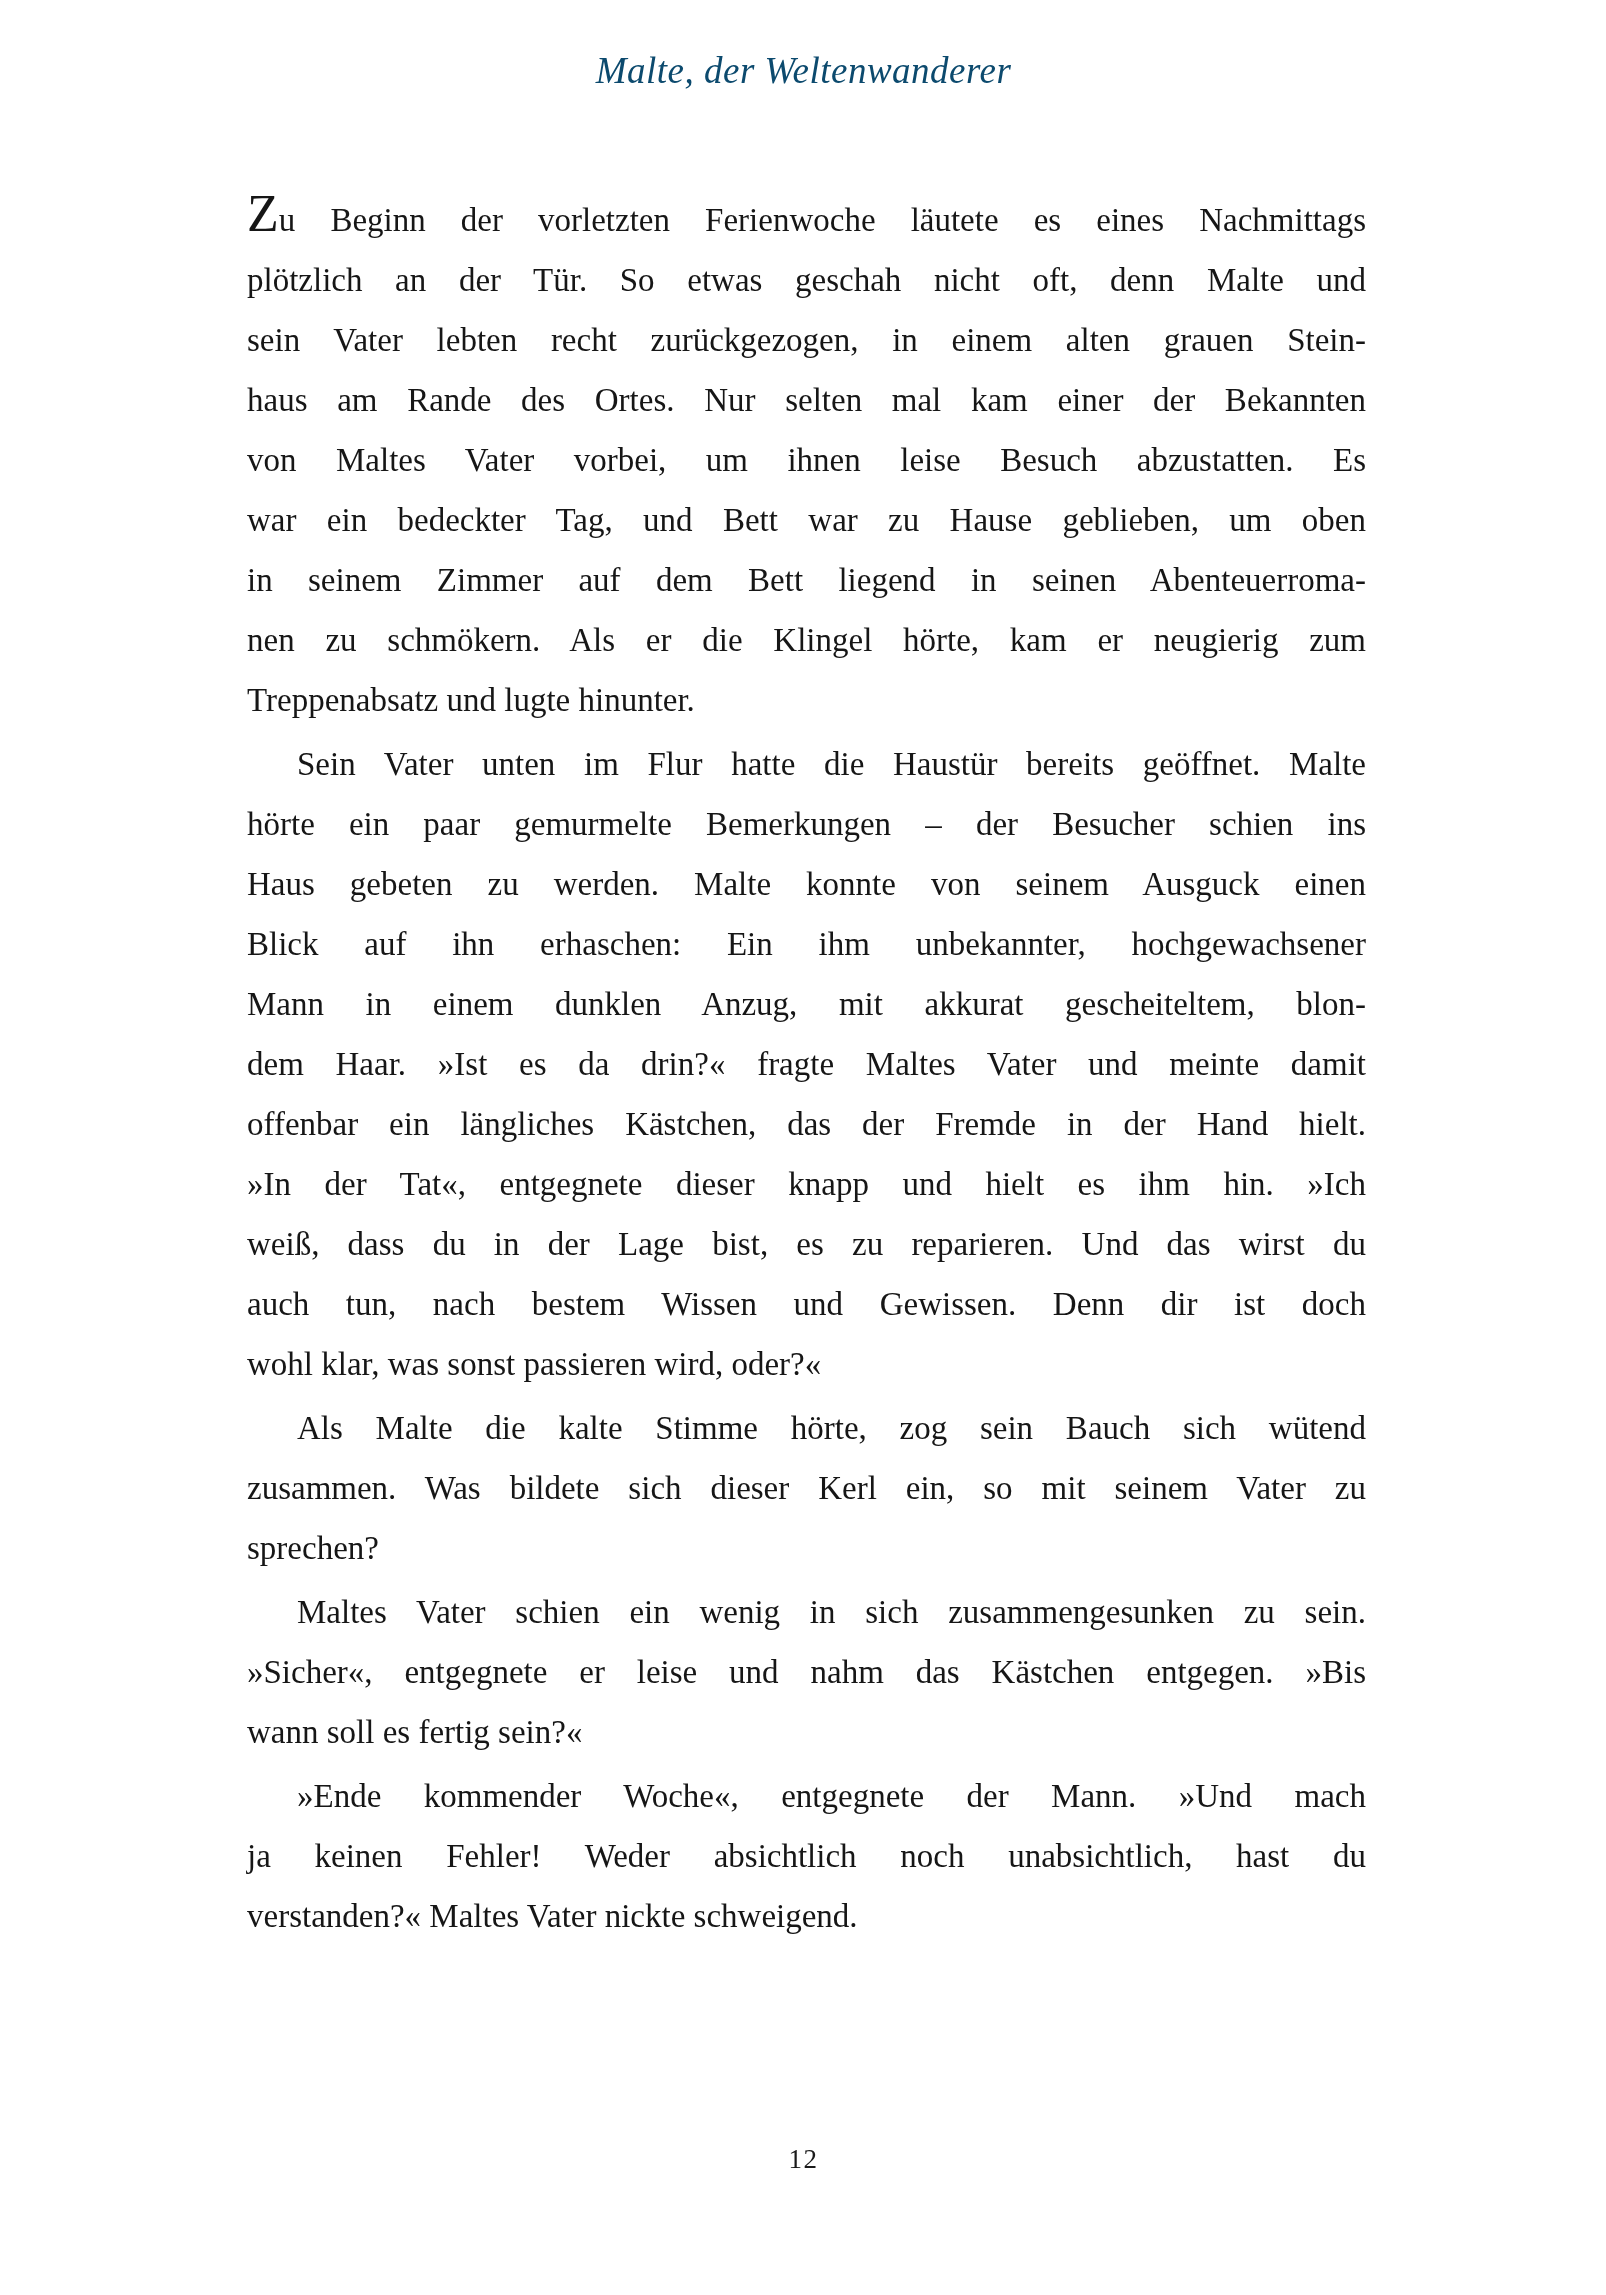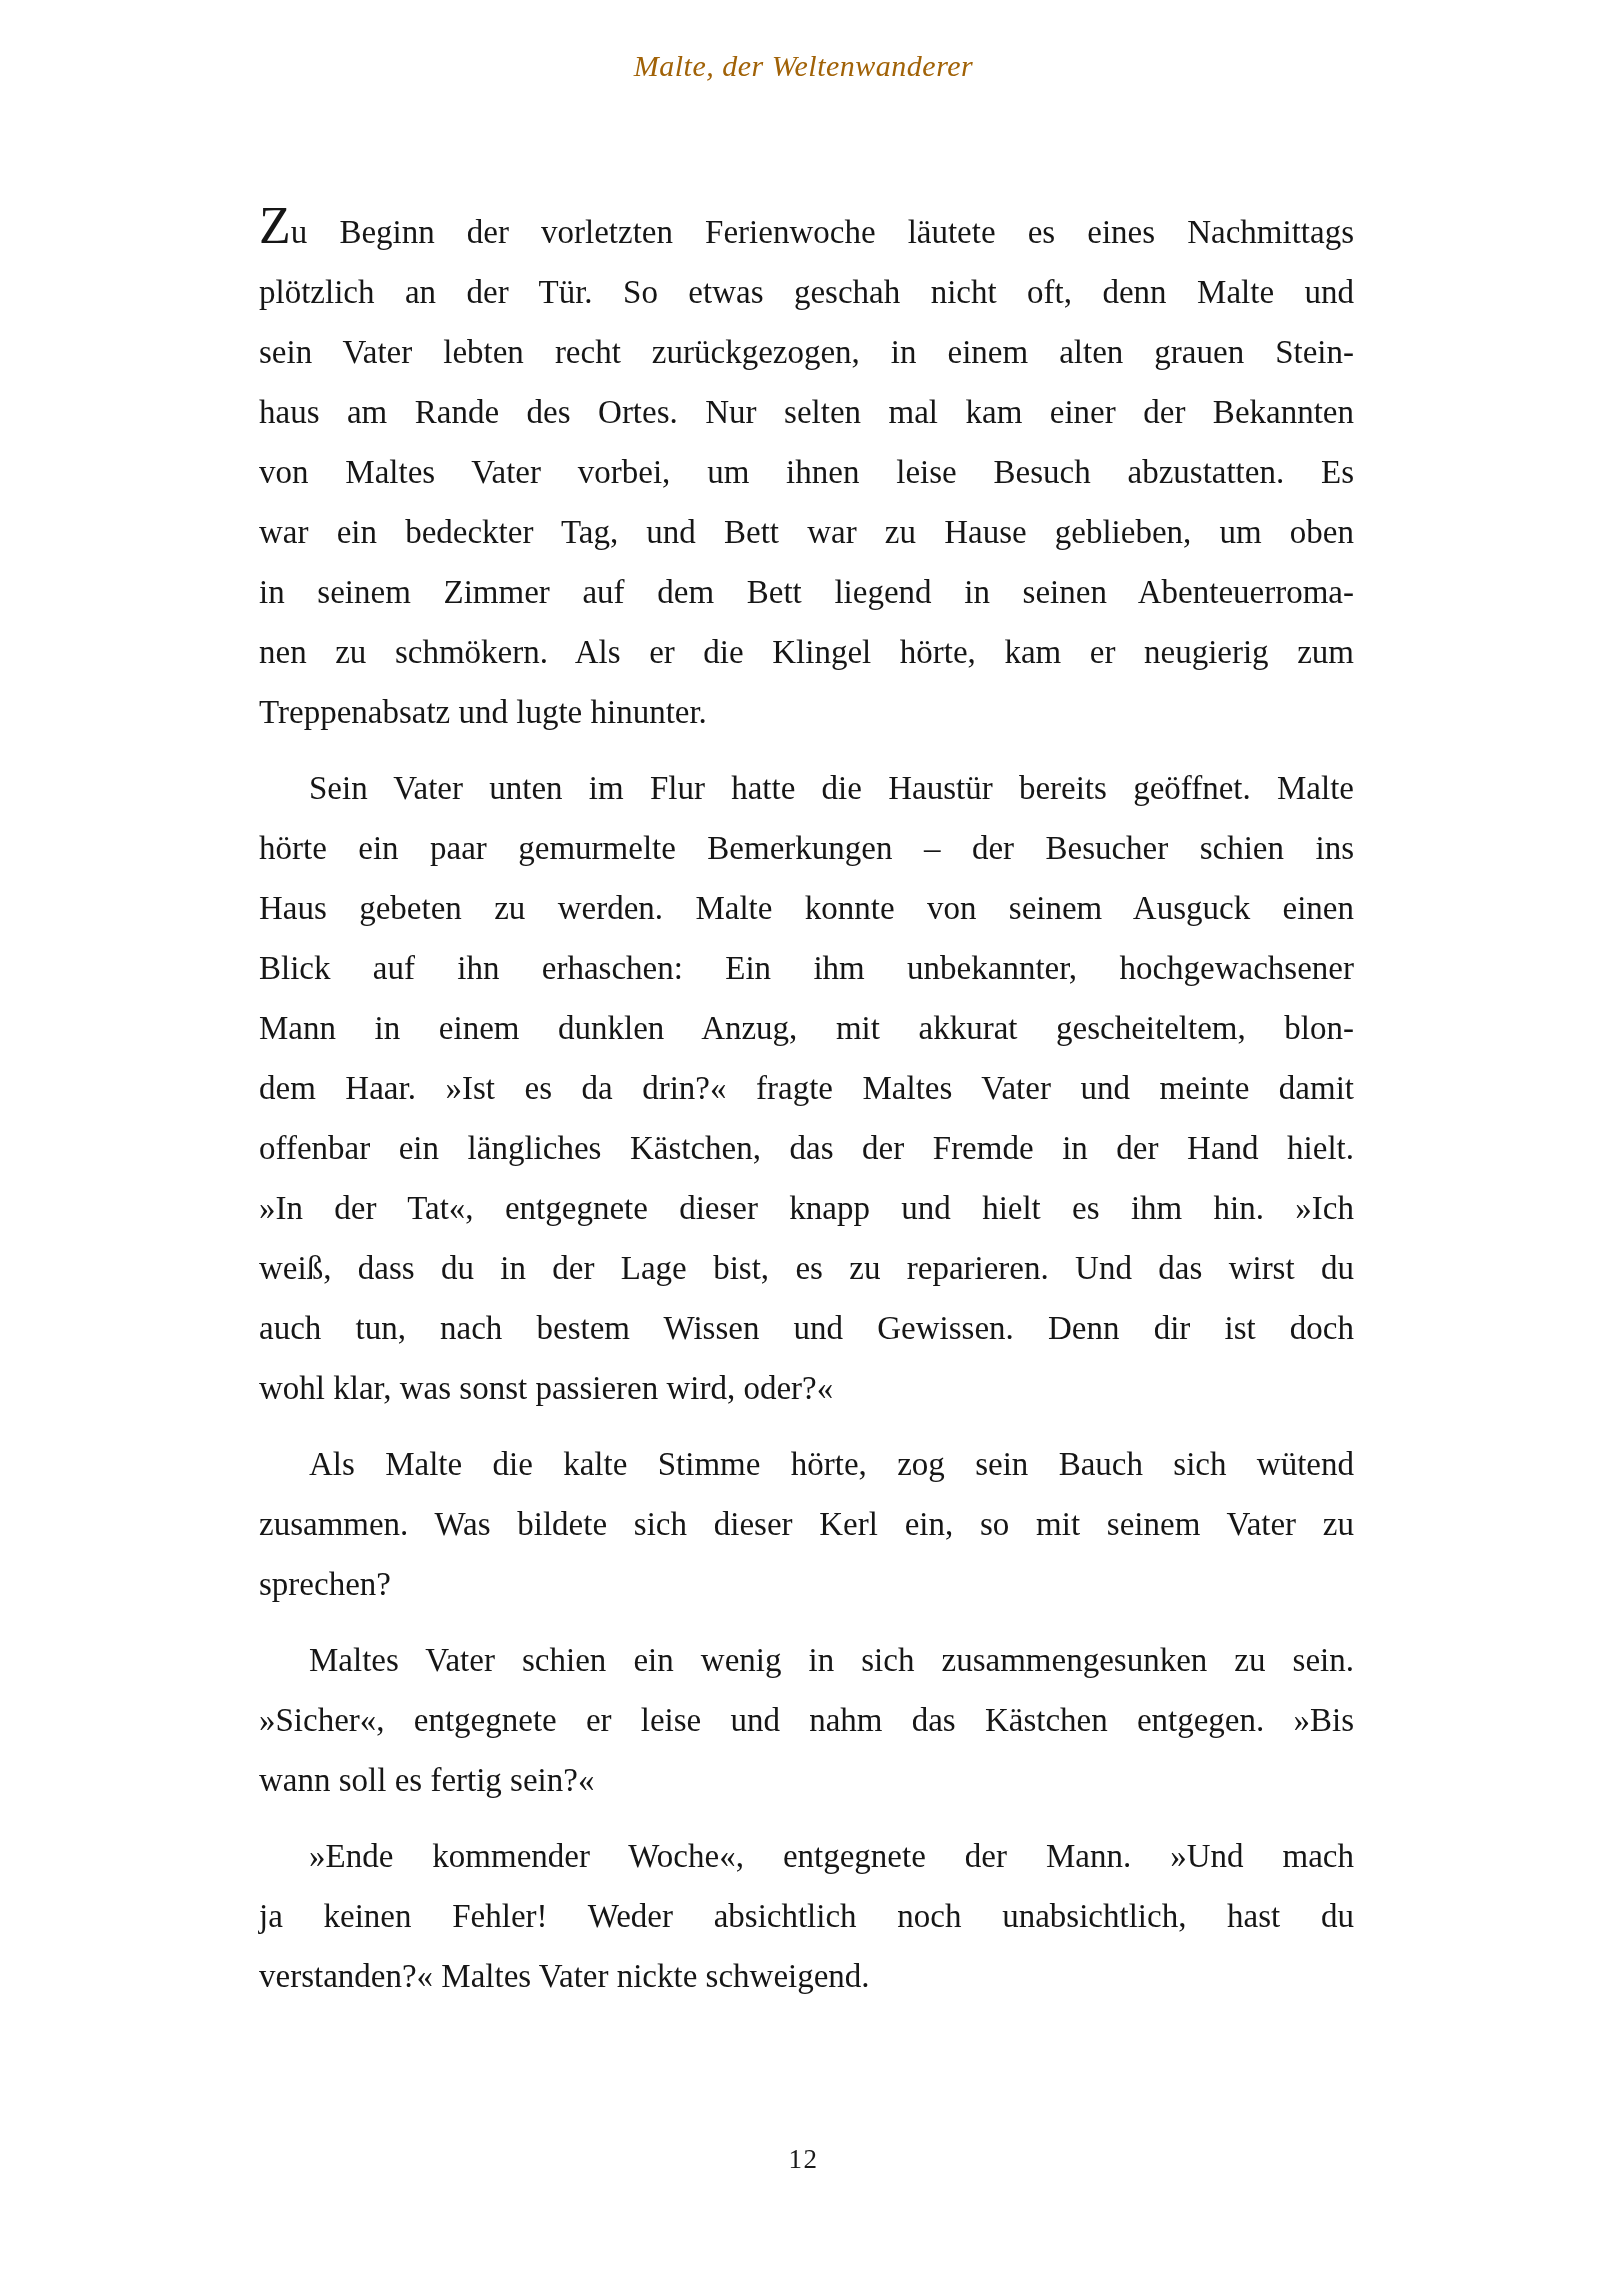--- a/index.html
+++ b/index.html
@@ -16,35 +16,35 @@
     color: #161616;
     overflow: hidden;
   }
   .running-header {
     position: absolute;
     top: 49px;
     left: 0;
     width: 100%;
     text-align: center;
     font-style: italic;
-    font-size: 30px;
+    font-size: 37px;
     letter-spacing: 0.5px;
-    color: #a16207;
+    color: #0c4a6e;
   }
   .text-block {
     position: absolute;
     top: 186px;
     left: 243px;
     width: 1127px;
     font-size: 33px;
     line-height: 60px;
     color: #161616;
   }
   .paragraph {
-    margin: 16px;
+    margin: 4px;
   }
   .line {
     text-align: justify;
     text-align-last: justify;
     white-space: normal;
   }
   .line.last {
     text-align-last: left;
   }
   .line.indent {

